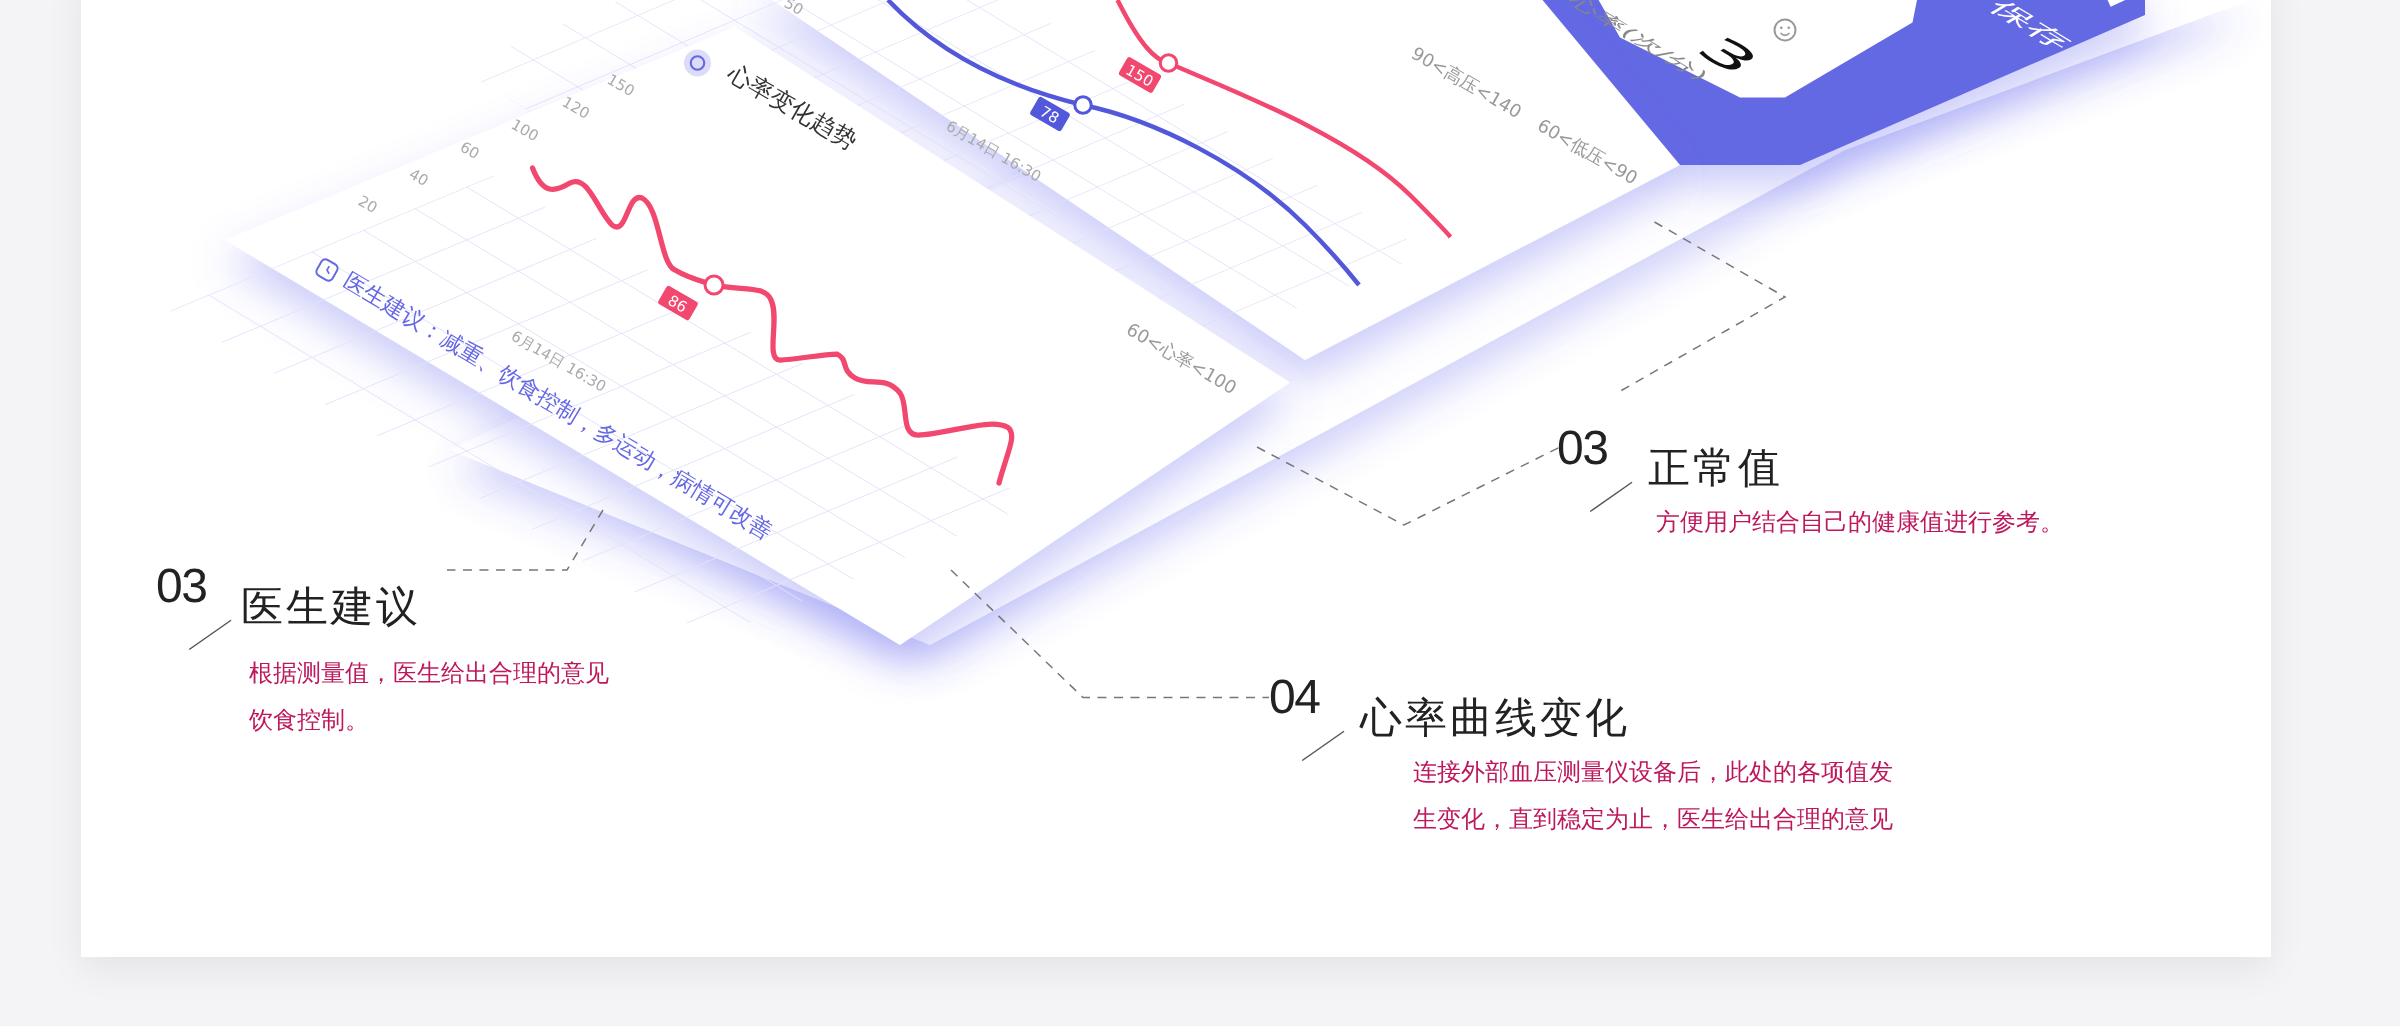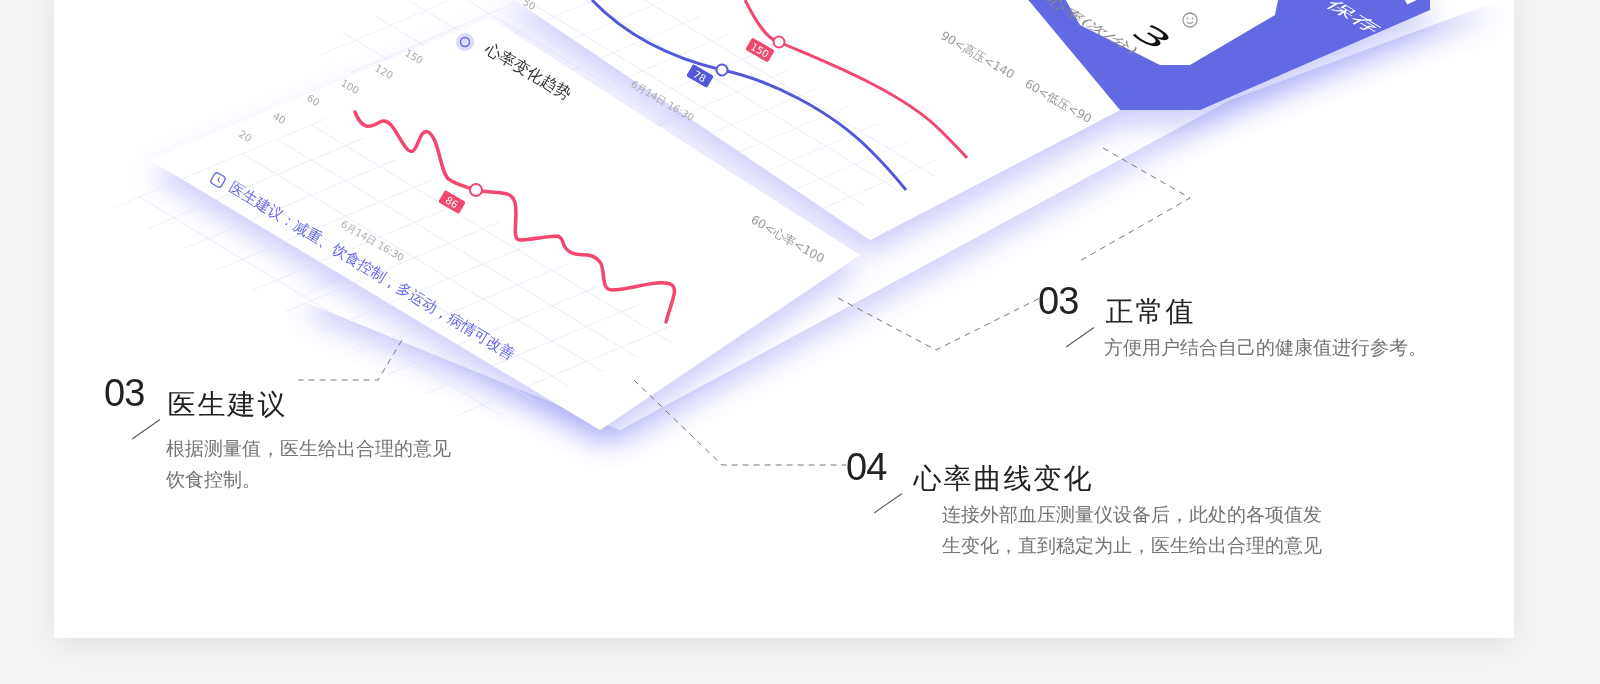--- a/index.html
+++ b/index.html
@@ -1,23 +1,23 @@
 <!DOCTYPE html>
 <html><head>
 <meta charset="utf-8">
 <style>
   html,body{margin:0;padding:0;}
   body{width:1600px;height:684px;background:#f4f4f6;position:relative;overflow:hidden;font-family:"DejaVu Sans","Liberation Sans",sans-serif;}
   .page{position:absolute;left:54px;top:-20px;width:1460px;height:658px;background:#ffffff;box-shadow:0 8px 24px rgba(0,0,0,0.07);}
   .illus{position:absolute;left:0;top:0;width:1600px;height:684px;}
   .callout{position:absolute;color:#222;}
-  .callout .num{font-family:"Liberation Sans",sans-serif;font-size:38px;letter-spacing:-1px;color:#222;position:relative;display:inline-block;line-height:1;}
+  .callout .num{font-family:"Liberation Sans",sans-serif;font-size:32px;letter-spacing:-1px;color:#222;position:relative;display:inline-block;line-height:1;}
   .callout .num .slash{position:absolute;right:-16px;bottom:-8px;width:34px;height:1px;background:#555;transform:rotate(-35deg);transform-origin:right center;}
   .callout .title{font-size:28px;color:#222;display:inline-block;margin-left:22px;vertical-align:top;line-height:1;letter-spacing:2px;font-family:"DejaVu Sans",sans-serif;margin-top:17px;}
-  .callout .desc{font-size:19px;color:#737373;line-height:31px;margin-top:12px;font-family:"DejaVu Sans",sans-serif;}
+  .callout .desc{font-size:16px;color:#be185d;line-height:31px;margin-top:12px;font-family:"DejaVu Sans",sans-serif;}
   .svgtext{font-family:"DejaVu Sans",sans-serif;}
 </style>
 </head>
 <body>
 
 <div class="page"></div>
 
 <svg class="illus" viewBox="0 0 1600 684" xmlns="http://www.w3.org/2000/svg">
   <defs>
     <filter id="shadow" x="-20%" y="-20%" width="140%" height="160%">

